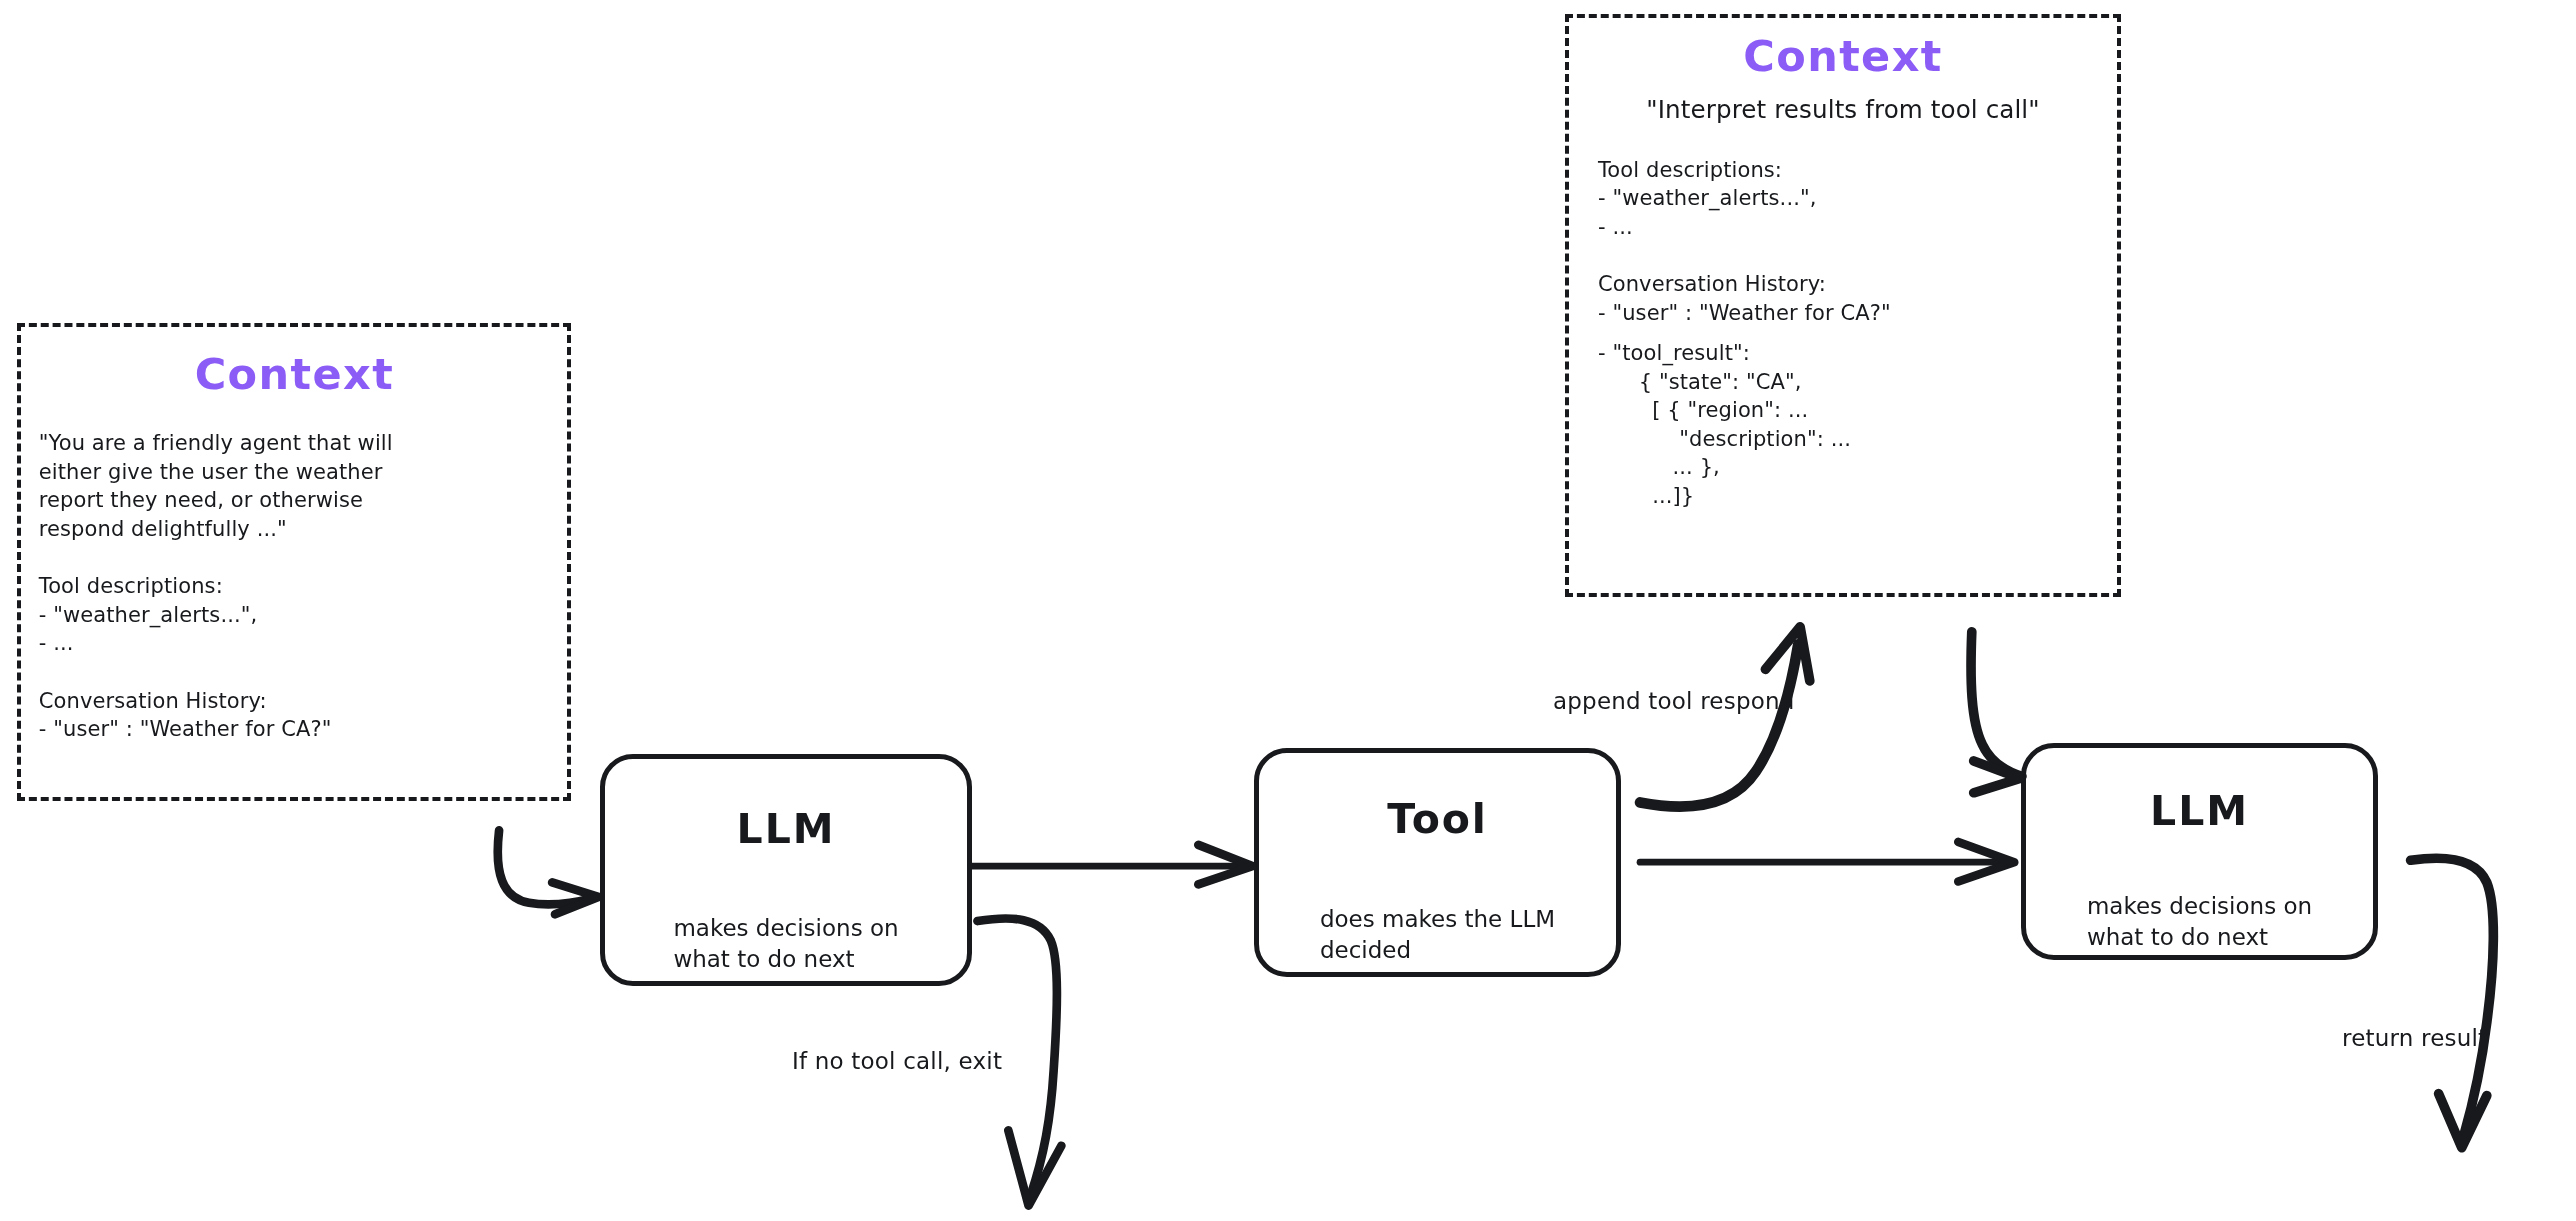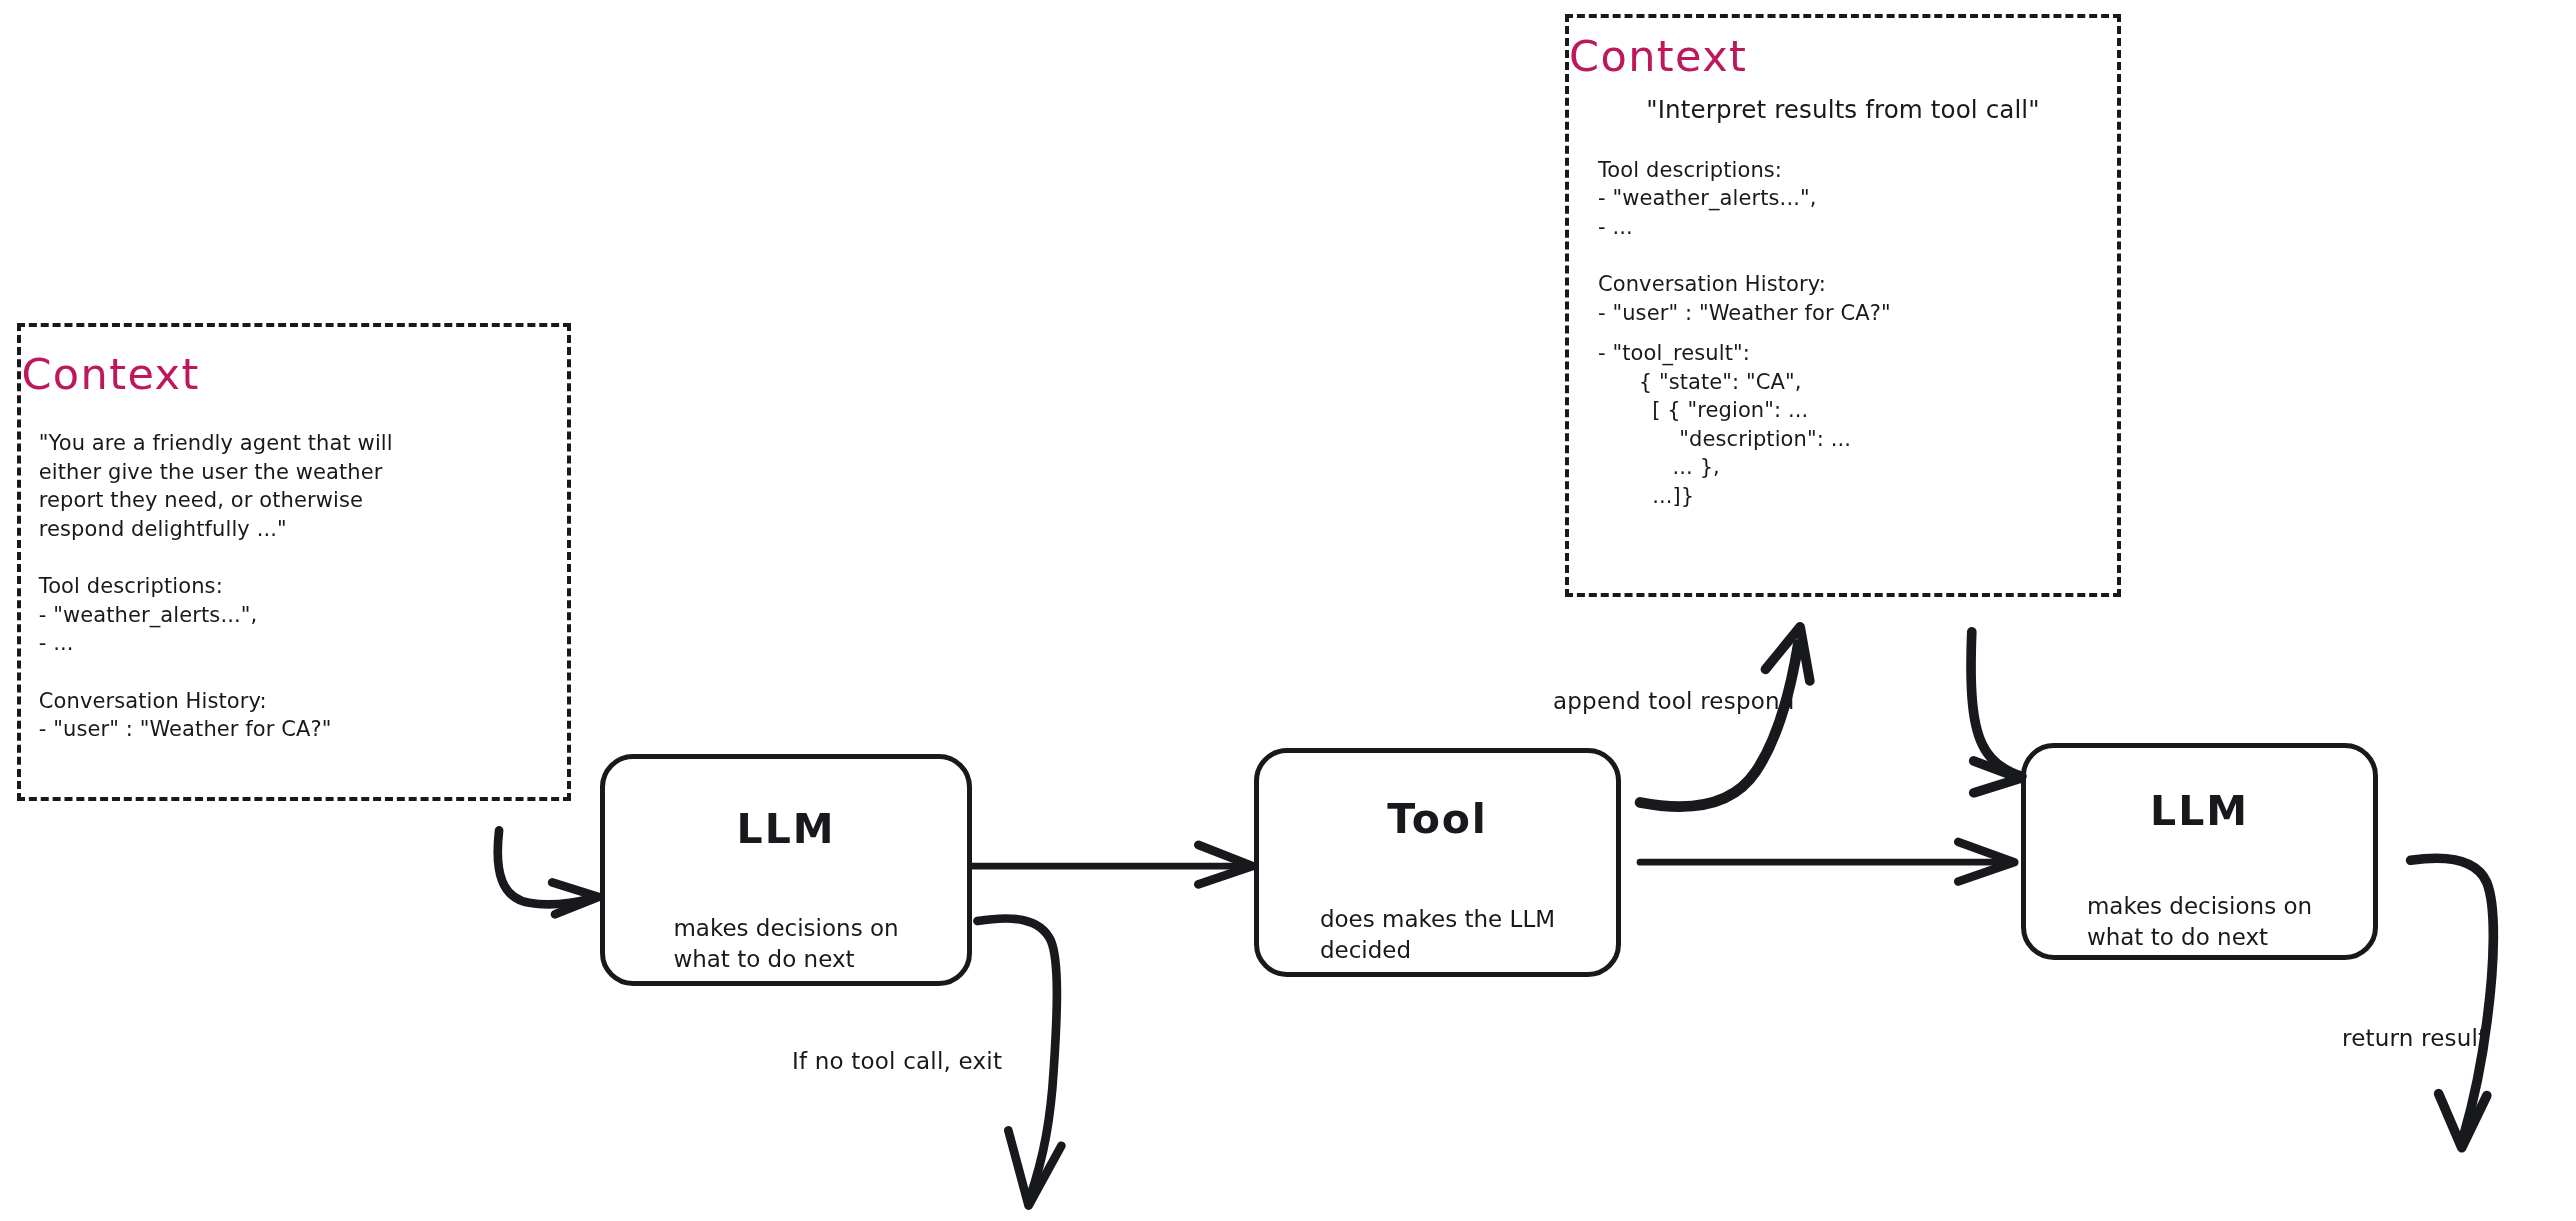--- a/index.html
+++ b/index.html
@@ -9,25 +9,25 @@
   .hand{font-family:"DejaVu Sans",sans-serif;color:#17191c;}
 
   
   .ctx-box{
     position:absolute;
     border:4.8px dashed #17191c;
     box-sizing:border-box;
     background:transparent;
   }
   .ctx-title{
-    text-align:left;
+    text-align:center;
     font-size:43px;
-    font-weight:400;
+    font-weight:700;
     letter-spacing:1.4px;
-    color:#be185d;
+    color:#8b5cf6;
     line-height:1;
   }
   .ctx-body{
     font-size:21px;
     line-height:1.36;
     color:#17191c;
     white-space:pre-wrap;
     letter-spacing:0.1px;
   }
 

